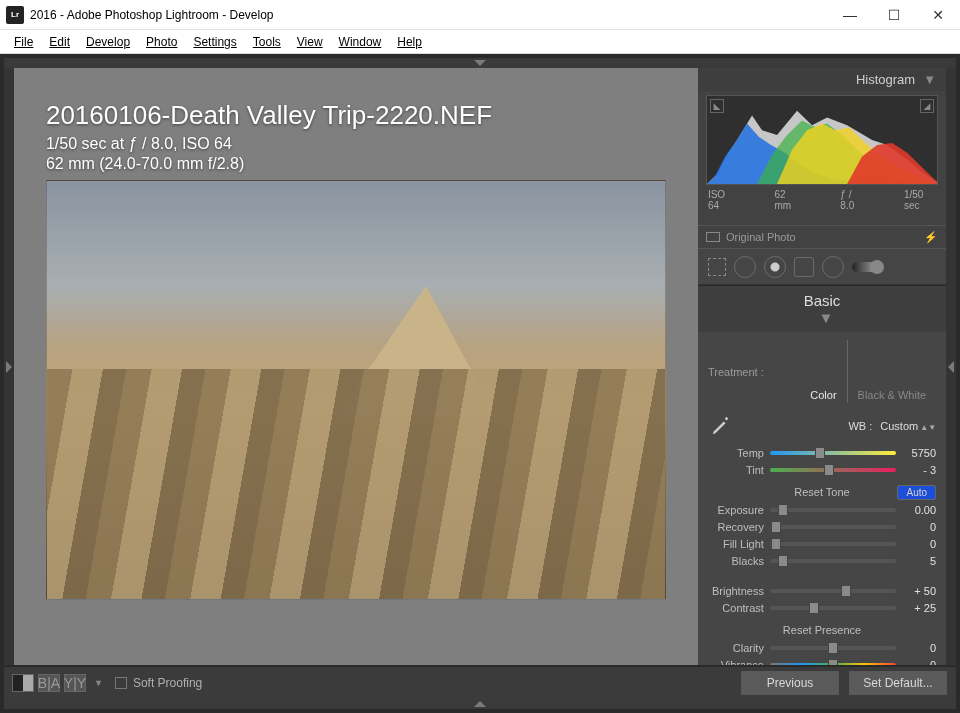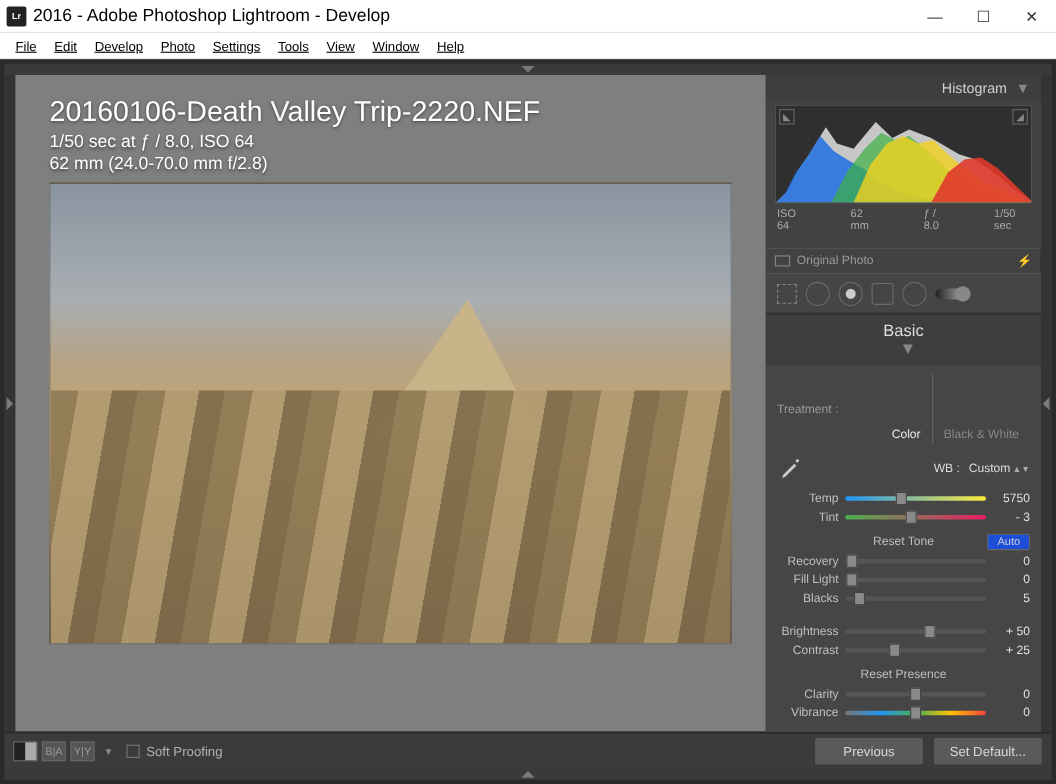--- a/index.html
+++ b/index.html
@@ -1,39 +1,39 @@
 <!DOCTYPE html>
 <html><head>
 <meta charset="utf-8">
 <style>
 * { margin: 0; padding: 0; box-sizing: border-box; font-family: "Segoe UI", Tahoma, sans-serif; }
 body { background: #fff; width: 960px; height: 713px; overflow: hidden; }
 
 .titlebar { height: 30px; background: #fff; display: flex; align-items: center; padding: 0 0 0 6px; border-bottom: 1px solid #e0e0e0; }
 .titlebar .app-icon { width: 18px; height: 18px; background: #232323; color: #fff; font-size: 8px; font-weight: bold; display: flex; align-items: center; justify-content: center; margin-right: 6px; border-radius:2px; }
-.titlebar .title { font-size: 16px; color: #000; flex: 1; }
+.titlebar .title { font-size: 12px; color: #000; flex: 1; }
 .titlebar .win-btns { display: flex; }
 .titlebar .win-btn { width: 44px; height: 30px; display: flex; align-items: center; justify-content: center; font-size: 14px; color: #333; }
 
 .menubar { height: 24px; background: #fff; display: flex; align-items: center; padding: 0 6px; font-size: 12px; border-bottom: 1px solid #d8d8d8; }
 .menubar .menu-item { padding: 2px 8px; cursor: default; text-decoration: underline; text-decoration-color: transparent; }
 .menubar .menu-item span.u { text-decoration: underline; }
 
 .app-shell { position: absolute; top: 54px; left: 0; right: 0; bottom: 0; background: #343434; border: 4px solid #2a2a2a; display: flex; flex-direction: column; }
 
 .top-tri { height: 10px; background: #3a3a3a; display: flex; justify-content: center; align-items: center; }
 .tri-down { width: 0; height: 0; border-left: 6px solid transparent; border-right: 6px solid transparent; border-top: 6px solid #7a7a7a; }
 .tri-up { width: 0; height: 0; border-left: 6px solid transparent; border-right: 6px solid transparent; border-bottom: 6px solid #7a7a7a; }
 
 .main-row { flex: 1; display: flex; overflow: hidden; }
 .left-handle, .right-handle { width: 10px; background: #343434; display: flex; align-items: center; justify-content: center; }
 .tri-left { width: 0; height: 0; border-top: 6px solid transparent; border-bottom: 6px solid transparent; border-right: 6px solid #7a7a7a; }
 .tri-right { width: 0; height: 0; border-top: 6px solid transparent; border-bottom: 6px solid transparent; border-left: 6px solid #7a7a7a; }
 
-.canvas-area { flex: 1; background: #7f7f7f; position: relative; display: flex; align-items: flex-start; justify-content: center; padding: 18px; }
+.canvas-area { flex: 1; background: #7f7f7f; position: relative; display: flex; align-items: flex-start; justify-content: center; padding: 32px; }
 .photo-wrap { position: relative; width: 100%; max-width: 620px; }
 .photo-info { position: absolute; top: 0; left: 0; color: #fff; text-shadow: 0 1px 3px rgba(0,0,0,.5); font-family: "Segoe UI Light", "Segoe UI", sans-serif; z-index:2; }
 .photo-info .fname { font-size: 26px; font-weight: 300; }
 .photo-info .exif1 { font-size: 16px; font-weight: 300; margin-top: 4px; }
 .photo-info .exif2 { font-size: 16px; font-weight: 300; margin-top: 2px; }
 .photo { position: relative; margin-top: 80px; width: 620px; height: 420px; background: linear-gradient(to bottom, #8a94a0 0%, #a8aeb2 25%, #b8a280 40%, #c2a878 55%, #9f865e 75%, #6b5a42 100%); overflow: hidden; border:1px solid rgba(0,0,0,.2); }
 .mountain { position: absolute; bottom: 0; width: 100%; height: 75%; }
 .peak { position:absolute; left:50%; top:0; width:0; height:0; border-left:90px solid transparent; border-right:70px solid transparent; border-bottom:130px solid #c9b48a; transform:translateX(-20px);}
 .ridges { position:absolute; bottom:0; left:0; right:0; height:230px; background: repeating-linear-gradient(100deg, #8f7954 0 25px, #b19a70 25px 55px, #7e6a49 55px 78px); opacity:.9;}
 
@@ -87,21 +87,21 @@
 .slider-track.tint { background:linear-gradient(to right,#4caf50,#e91e63);}
 .slider-track.vib { background:linear-gradient(to right,#777,#2196f3,#4caf50,#ffc107,#f44336);}
 .slider-thumb { position:absolute; top:-4px; width:10px; height:12px; background:#8a8a8a; border:1px solid #444; transform:translateX(-50%); }
 .slider-val { width:34px; text-align:right; color:#e0e0e0; font-size:11px; }
 
 .group-h { display:flex; align-items:center; justify-content:center; margin:10px 0 6px; font-size:11px; color:#bfbfbf; position:relative; }
 .auto-btn { position:absolute; right:0; padding:1px 8px; border:1px solid #666; background:#1d4ed8; color:#d0d0d0; font-size:10px; border-radius:2px; }
 
 .bottom-bar { height: 34px; background: #3b3b3b; border-top: 2px solid #2a2a2a; display: flex; align-items: center; padding: 0 8px; }
 .bview { display:flex; gap:4px; margin-right:8px; }
-.bview .bv { width:22px; height:18px; border:1px solid #666; background:#555; display:flex; align-items:center; justify-content:center; font-size:10px; color:#999; }
+.bview .bv { width:22px; height:18px; border:1px solid #666; background:#555; display:flex; align-items:center; justify-content:center; font-size:14px; color:#999; }
 .bview .bv.active .half { display:flex; width:100%; height:100%; }
 .bview .bv.active .half span:first-child { background:#222; flex:1; }
 .bview .bv.active .half span:last-child { background:#aaa; flex:1; }
 .bv-chev { color:#888; margin-right:12px; font-size:9px; }
 .sp-check { width:12px; height:12px; border:1px solid #777; margin-right:6px; }
 .sp-lbl { color:#b0b0b0; font-size:12px; }
 .bb-right { margin-left:auto; display:flex; gap:8px; }
 .bb-btn { padding:5px 14px; background:#5a5a5a; border:1px solid #3a3a3a; color:#d8d8d8; font-size:12px; border-radius:2px; min-width:100px; text-align:center;}
 
 .bottom-tri { height:10px; background:#3a3a3a; display:flex; justify-content:center; align-items:center; }
@@ -235,20 +235,27 @@
                 <div class="slider-val">- 3</div>
               </div>
             </div>
 
         <div class="group-h">
           <span>Reset Tone</span>
           <span class="auto-btn">Auto</span>
         </div>
         <div id="tone-sliders">
               <div class="slider-row">
+                <div class="slbl">Exposure</div>
+                <div class="slider-track ">
+                  <div class="slider-thumb" style="left: 10%;"></div>
+                </div>
+                <div class="slider-val">0.00</div>
+              </div>
+              <div class="slider-row">
                 <div class="slbl">Recovery</div>
                 <div class="slider-track ">
                   <div class="slider-thumb" style="left: 5%;"></div>
                 </div>
                 <div class="slider-val">0</div>
               </div>
               <div class="slider-row">
                 <div class="slbl">Fill Light</div>
                 <div class="slider-track ">
                   <div class="slider-thumb" style="left: 5%;"></div>

